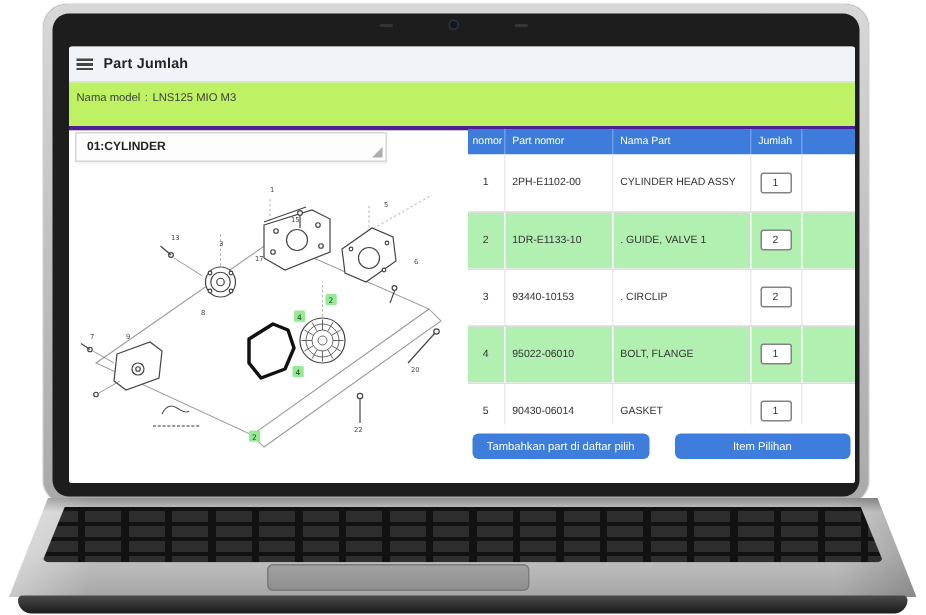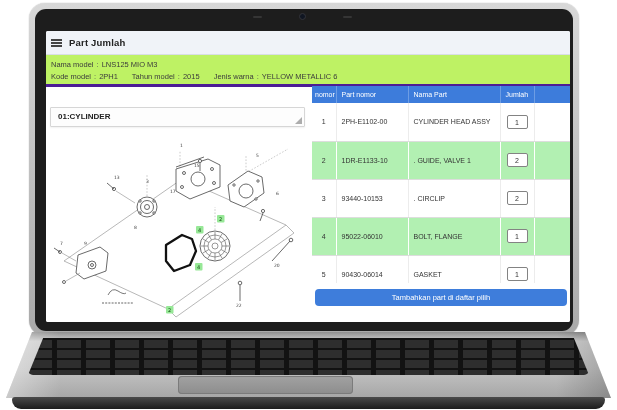--- a/index.html
+++ b/index.html
@@ -47,21 +47,21 @@
   .app-title { font-size:9.5px; font-weight:bold; color:#222; letter-spacing:.2px; }
 
   .info { position:absolute; left:0; top:24px; width:100%; height:32px; background:#bef264;
           border-bottom:3px solid #4c1d95; padding:4px 0 0 5px; }
   .info-line { font-size:7.5px; color:#3c3c3c; line-height:12px; white-space:nowrap; }
   .info-line .sep { margin:0 3px; color:#555; }
   .info-line .field { margin-right:12px; }
 
   .main { position:absolute; left:0; top:56px; width:100%; height:235px; background:#fff; }
 
-  .left-panel { position:absolute; left:4px; top:20px; width:255px; }
+  .left-panel { position:absolute; left:4px; top:1px; width:208px; }
   .panel-header { position:relative; height:20px; background:#fdfdfd; border:1px solid #d6d6d6;
           border-radius:1px; box-shadow:0 1px 2px rgba(0,0,0,.06);
           font-size:8px; font-weight:bold; color:#222; line-height:18px; padding-left:7px; }
   .resize-handle { position:absolute; right:2px; bottom:2px; width:0; height:0;
           border-left:7px solid transparent; border-bottom:7px solid #adadad; }
   .diagram { position:absolute; left:0; top:26px; width:255px; height:198px; }
 
   .table-wrap { position:absolute; left:266px; top:-1px; width:258px; height:197px; overflow:hidden; }
   table { width:258px; border-collapse:collapse; table-layout:fixed; }
   col.c1{width:24px} col.c2{width:72px} col.c3{width:92px} col.c4{width:34px} col.c5{width:36px}
@@ -96,25 +96,20 @@
       <div class="screen">
 
         <div class="appbar">
           <span class="hamburger"></span>
           <span class="app-title">Part Jumlah</span>
         </div>
 
         <div class="info">
           <div class="info-line">
             <span class="field"><span>Nama model</span><span class="sep">:</span><span>LNS125 MIO M3</span></span>
-          </div>
-          <div class="info-line">
-            <span class="field"><span>Kode model</span><span class="sep">:</span><span>2PH1</span></span>
-            <span class="field"><span>Tahun model</span><span class="sep">:</span><span>2015</span></span>
-            <span class="field"><span>Jenis warna</span><span class="sep">:</span><span>YELLOW METALLIC 6</span></span>
           </div>
         </div>
 
         <div class="main">
 
           <div class="left-panel">
             <div class="panel-header">
               <span>01:CYLINDER</span>
               <span class="resize-handle"></span>
             </div>
@@ -301,20 +296,21 @@
                   <td>GASKET</td>
                   <td class="qty-cell"><span class="qty-box">1</span></td>
                   <td></td>
                 </tr>
               </tbody>
             </table>
           </div>
 
           <div class="actions">
             <button class="btn">Tambahkan part di daftar pilih</button>
+            <button class="btn">Item Pilihan</button>
           </div>
 
         </div>
       </div>
     </div>
   </div>
 
   <div class="base">
     <div class="base-shade"></div>
   </div>

